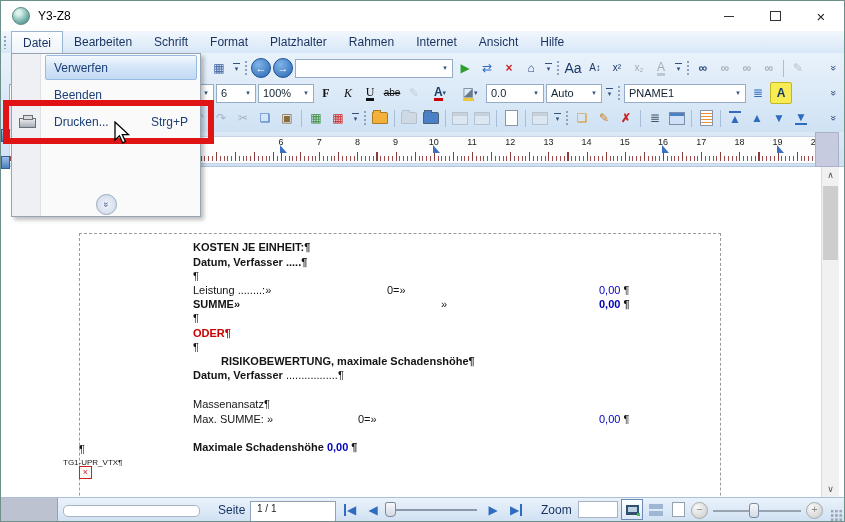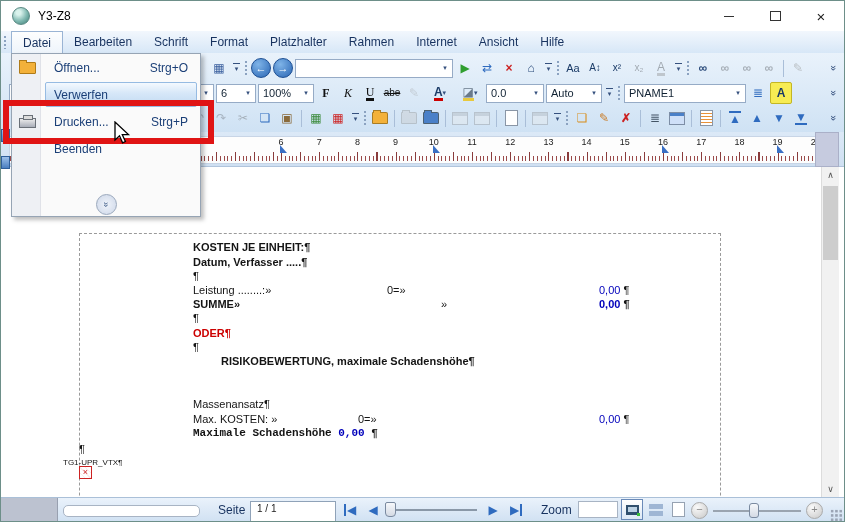--- a/index.html
+++ b/index.html
@@ -197,21 +197,21 @@
         </span>
         <span class="tbtn">
           <span class="g" style="color: rgb(204, 34, 34); font-weight: bold;">×</span>
         </span>
         <span class="tbtn">
           <span class="g" style="color: rgb(42, 74, 122);">⌂</span>
         </span>
         <span class="tchev">▾</span>
         <span class="tgrip"></span>
         <span class="tbtn">
-          <span class="g" style="color: rgb(26, 58, 102); font-size: 11px;">Aa</span>
+          <span class="g" style="color: rgb(26, 58, 102); font-size: 14px;">Aa</span>
         </span>
         <span class="tbtn">
           <span class="g" style="color: rgb(26, 58, 102); font-size: 10px;">A↕</span>
         </span>
         <span class="tbtn">
           <span class="g" style="color: rgb(26, 58, 102); font-size: 10px;">x²</span>
         </span>
         <span class="tbtn d">
           <span class="g" style="color: rgb(26, 58, 102); font-size: 10px;">x₂</span>
         </span>
@@ -425,59 +425,53 @@
       <div class="run" style="left: 190px; top: 117px;"><span>Leistung ........:»</span></div>
       <div class="run" style="left: 384px; top: 117px;"><span>0=»</span></div>
       <div class="run" style="left: 596px; top: 117px;"><span style="color: rgb(0, 0, 187);">0,00</span><span> ¶</span></div>
       <div class="run" style="left: 190px; top: 131px;"><span style="font-weight: bold;">SUMME»</span></div>
       <div class="run" style="left: 438px; top: 131px;"><span>»</span></div>
       <div class="run" style="left: 596px; top: 131px;"><span style="font-weight: bold; color: rgb(0, 0, 187);">0,00</span><span style="font-weight: bold;"> ¶</span></div>
       <div class="run" style="left: 190px; top: 145px;"><span>¶</span></div>
       <div class="run" style="left: 190px; top: 160px;"><span style="font-weight: bold; color: rgb(204, 0, 0);">ODER¶</span></div>
       <div class="run" style="left: 190px; top: 174px;"><span>¶</span></div>
       <div class="run" style="left: 190px; top: 188px;"><span style="font-weight: bold; margin-left: 28px;">RISIKOBEWERTUNG, maximale Schadenshöhe¶</span></div>
+      <div class="run" style="left: 190px; top: 202px;"><span style="font-weight: bold;">Datum, Verfasser </span><span>.................¶</span></div>
       <div class="run" style="left: 190px; top: 231px;"><span>Massenansatz¶</span></div>
-      <div class="run" style="left: 190px; top: 246px;"><span>Max. KOSTEN: »</span></div>
+      <div class="run" style="left: 190px; top: 246px;"><span>Max. SUMME: »</span></div>
       <div class="run" style="left: 355px; top: 246px;"><span>0=»</span></div>
       <div class="run" style="left: 596px; top: 246px;"><span style="color: rgb(0, 0, 187);">0,00</span><span> ¶</span></div>
-      <div class="run" style="left: 190px; top: 260px; font-family: Liberation Mono, monospace;"><span style="font-weight: bold;">Maximale Schadenshöhe </span><span style="font-weight: bold; color: rgb(0, 0, 187);">0,00</span><span style="font-weight: bold;"> ¶</span></div>
+      <div class="run" style="left: 190px; top: 274px;"><span style="font-weight: bold;">Maximale Schadenshöhe </span><span style="font-weight: bold; color: rgb(0, 0, 187);">0,00</span><span style="font-weight: bold;"> ¶</span></div>
       <div class="run" style="left: 76px; top: 276px;"><span>¶</span></div>
       <div class="run" style="left: 60px; top: 288px;"><span style="font-size: 8px;">TG1-UPR_VTX¶</span></div>
     </div>
 
   <div id="vscroll">
     <div class="sbtn" id="sb-up">∧</div>
     <div id="sb-thumb"></div>
     <div class="sbtn" id="sb-down">∨</div>
   </div>
 
   <div id="filemenu">
-    <div class="mitem">
-        <span class="mic">
-          <span class="mi-fold"></span>
-        </span>
-        <span class="mlabel">Öffnen...</span>
-        <span class="mshort">Strg+O</span>
-      </div>
       <div class="mitem hl">
         <span class="mic"></span>
         <span class="mlabel">Verwerfen</span>
         <span class="mshort"></span>
       </div>
       <div class="mitem">
-        <span class="mic">
-          <span class="mi-print"></span>
-        </span>
-        <span class="mlabel">Drucken...</span>
-        <span class="mshort">Strg+P</span>
-      </div>
-      <div class="mitem">
         <span class="mic"></span>
         <span class="mlabel">Beenden</span>
         <span class="mshort"></span>
+      </div>
+      <div class="mitem">
+        <span class="mic">
+          <span class="mi-print"></span>
+        </span>
+        <span class="mlabel">Drucken...</span>
+        <span class="mshort">Strg+P</span>
       </div>
       <div id="menu-expand">
       <span class="cir">»</span>
     </div>
   </div>
 
   <div id="redbox"></div>
 
   <svg id="cursor" width="22" height="24" viewBox="0 0 22 24">
     <path d="M2,1 L2,19 L6.5,14.8 L9.6,21.8 L12.4,20.5 L9.3,13.7 L15.5,13.6 Z" fill="#fff" stroke="#000" stroke-width="1.3"></path>

